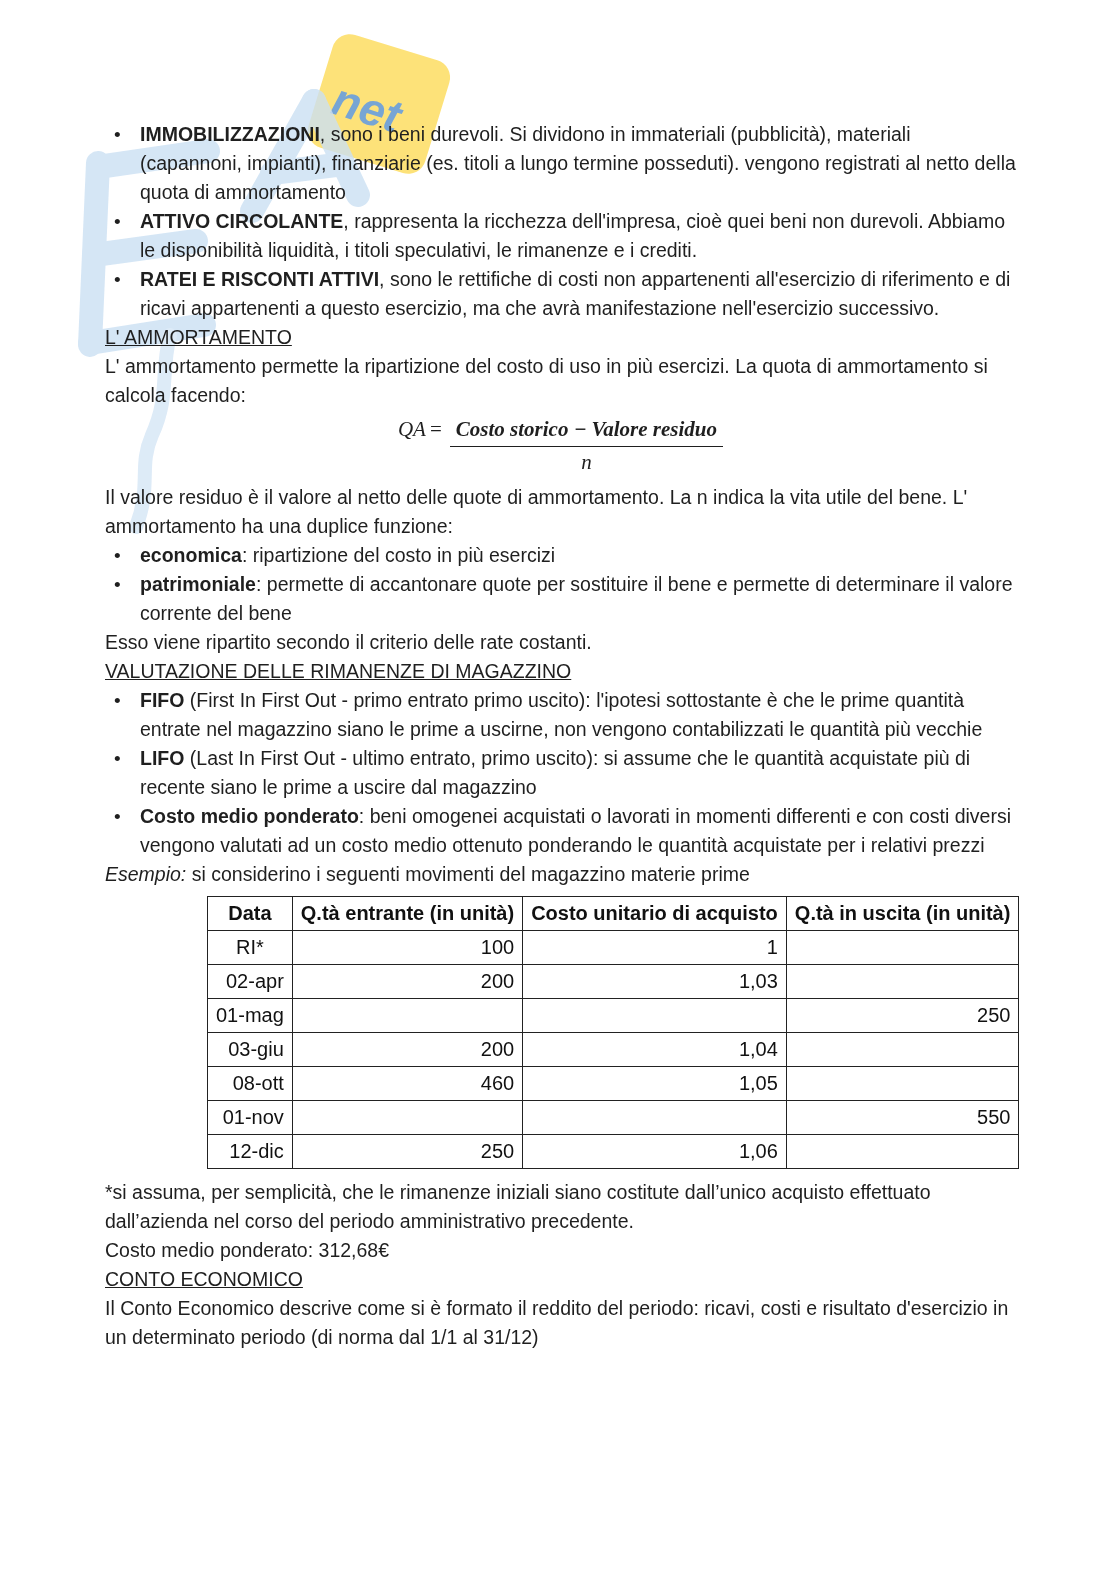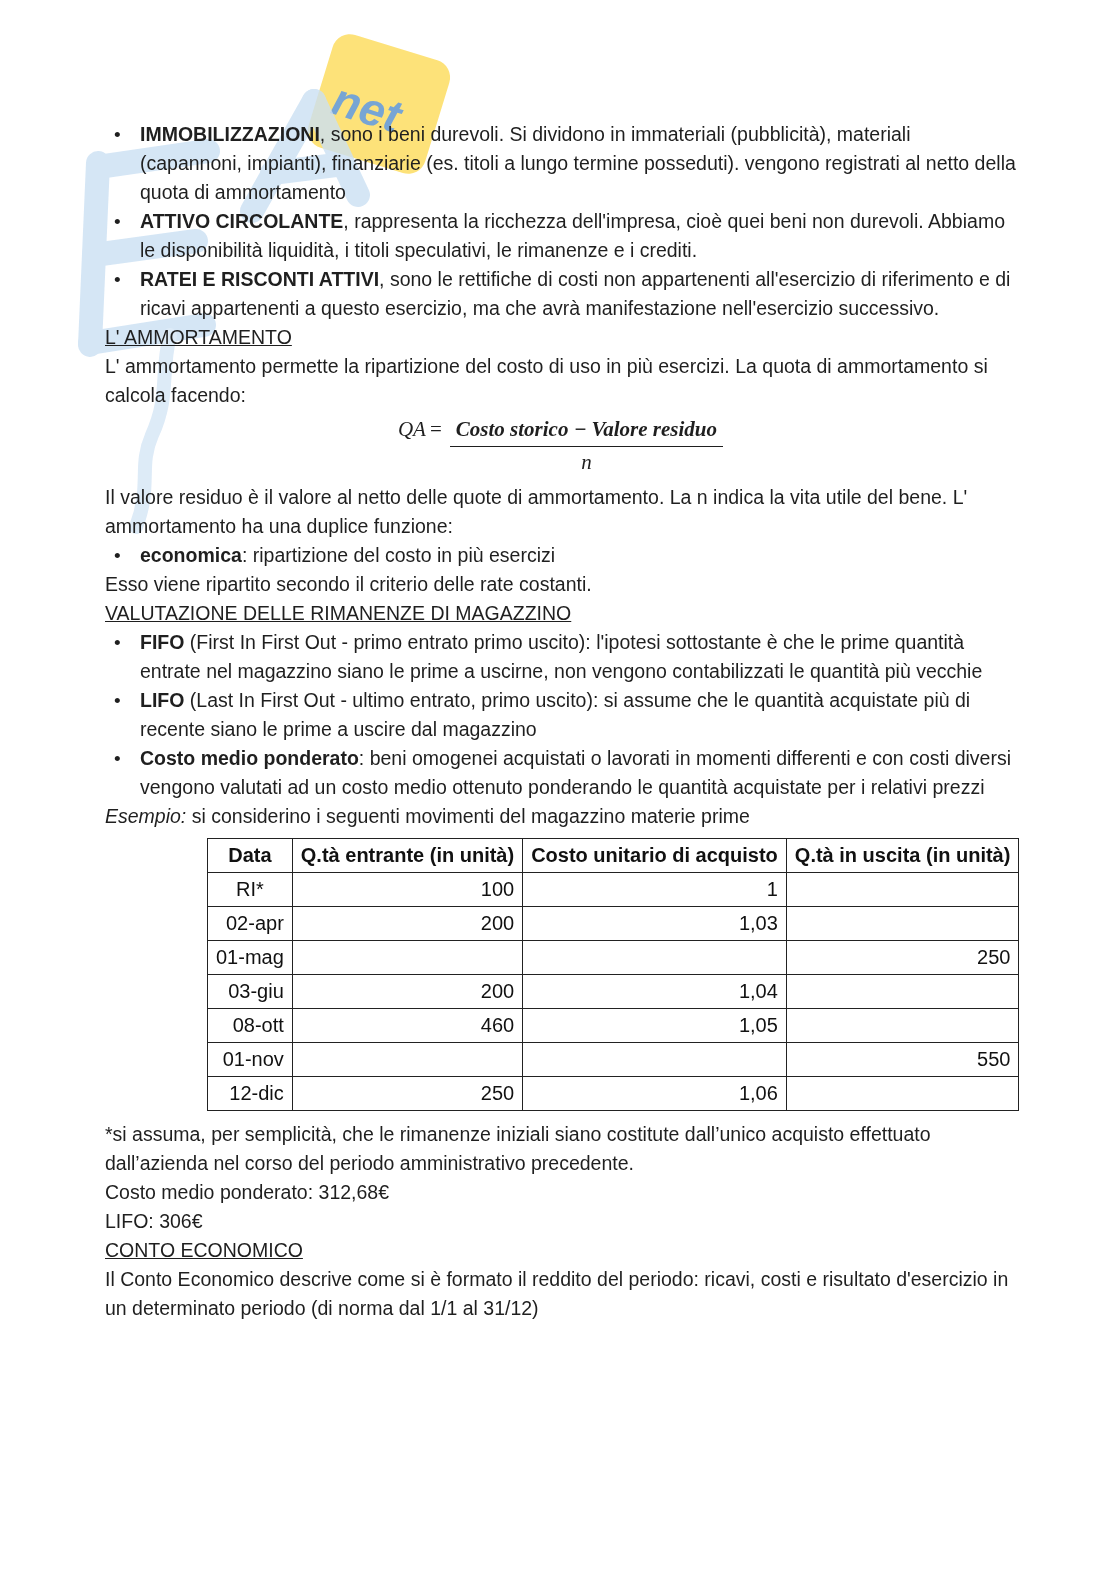--- a/index.html
+++ b/index.html
@@ -123,20 +123,23 @@
         <span class="den">n</span>
       </span>
     </div>
 
     <p>Il valore residuo è il valore al netto delle quote di ammortamento. La n indica la vita utile del bene. L' ammortamento ha una duplice funzione:</p>
 
     <ul class="doc-list">
       <li class="doc-li">
         <div class="li-text"><b>economica</b><span>: ripartizione del costo in più esercizi</span></div>
       </li>
+      <li class="doc-li">
+        <div class="li-text"><b>patrimoniale</b><span>: permette di accantonare quote per sostituire il bene e permette di determinare il valore corrente del bene</span></div>
+      </li>
     </ul>
 
     <p>Esso viene ripartito secondo il criterio delle rate costanti.</p>
 
     <div class="heading">VALUTAZIONE DELLE RIMANENZE DI MAGAZZINO</div>
 
     <ul class="doc-list">
       <li class="doc-li">
         <div class="li-text"><b>FIFO</b><span> (First In First Out - primo entrato primo uscito): l'ipotesi sottostante è che le prime quantità entrate nel magazzino siano le prime a uscirne, non vengono contabilizzati le quantità più vecchie</span></div>
       </li>
@@ -201,20 +204,19 @@
           <td>250</td>
           <td>1,06</td>
           <td></td>
         </tr>
       </tbody>
     </table>
 
     <p>*si assuma, per semplicità, che le rimanenze iniziali siano costitute dall’unico acquisto effettuato dall’azienda nel corso del periodo amministrativo precedente.</p>
 
     <div>Costo medio ponderato: 312,68€</div>
-    <div>LIFO: 306€</div>
 
     <div class="heading">CONTO ECONOMICO</div>
 
     <p>Il Conto Economico descrive come si è formato il reddito del periodo: ricavi, costi e risultato d'esercizio in un determinato periodo (di norma dal 1/1 al 31/12)</p>
 
   </div>
 </div>
 
 </body></html>

